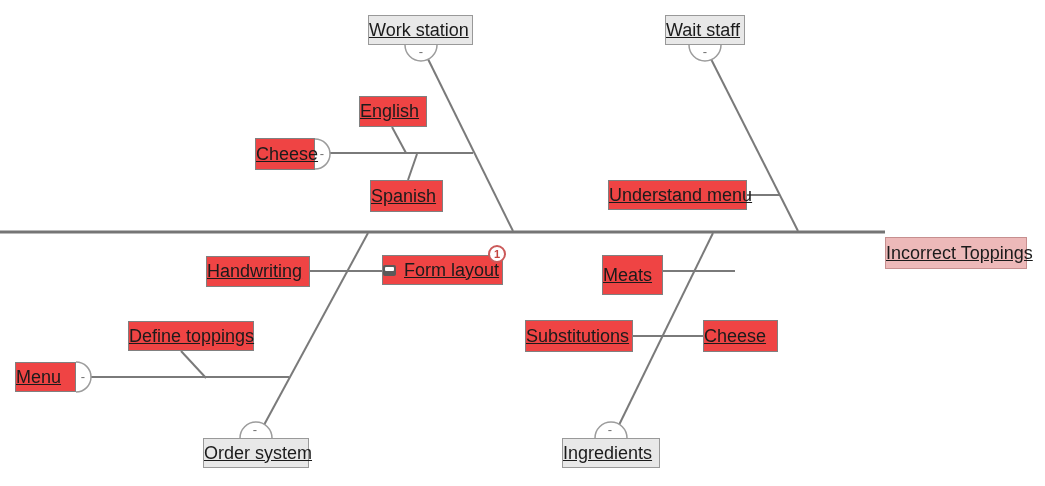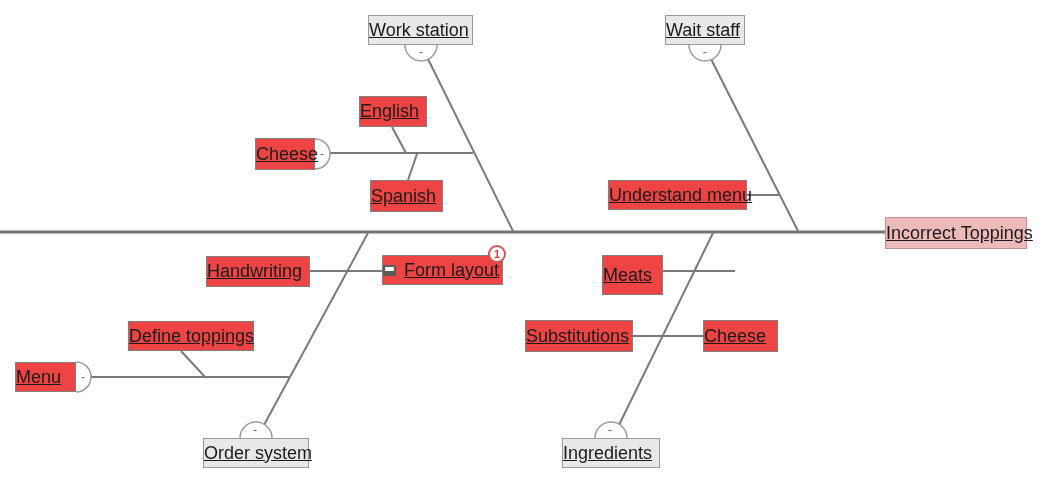--- a/index.html
+++ b/index.html
@@ -11,21 +11,21 @@
   .bone{stroke:#7a7a7a;stroke-width:2;}
   .spine{stroke:#757575;stroke-width:3;}
   .toggle-arc{fill:#ffffff;stroke:#9c9c9c;stroke-width:1.5;}
   .minus{font-size:13px;fill:#6f6f6f;text-anchor:middle;font-family:"Liberation Sans",sans-serif;}
   .box{
     position:absolute;display:flex;align-items:center;justify-content:flex-start;
     font-size:18px;color:#1b1b1b;box-sizing:border-box;z-index:1;white-space:nowrap;text-decoration:underline;
   }
   .cause{background:#ef4444;border:1px solid #808080;}
   .category{background:#e8e8e8;border:1px solid #999999;}
-  .effect{background:#edb9b9;border:1px solid #c68f8f;}
+  .effect{background:#edb9b9;border:1px solid #c68f8f;margin-top:20px;}
   .badge{
     position:absolute;left:488px;top:245px;width:18px;height:18px;border-radius:50%;
     background:#ffffff;border:2px solid #cb5a5a;color:#c4453f;font-size:11px;font-weight:700;
     display:flex;align-items:center;justify-content:center;z-index:2;box-sizing:border-box;
   }
   .comment-icon{
     width:13px;height:11px;background:#5a5a5a;border-radius:2px;
     position:relative;display:inline-block;flex:0 0 auto;margin-right:8px;
   }
   .comment-icon-inner{

